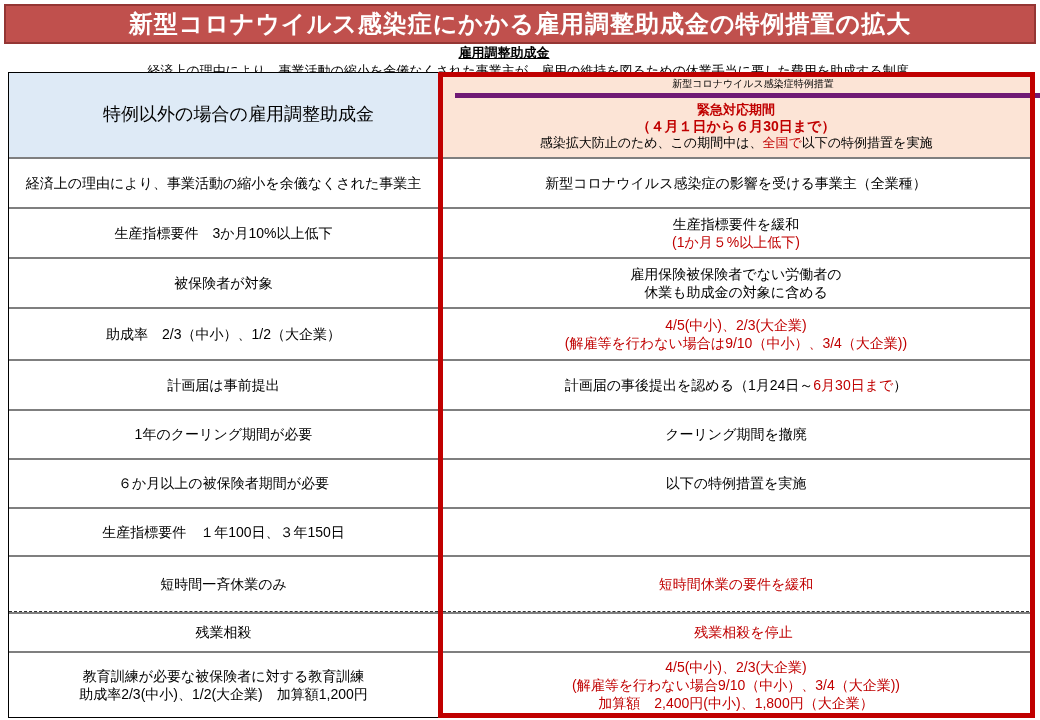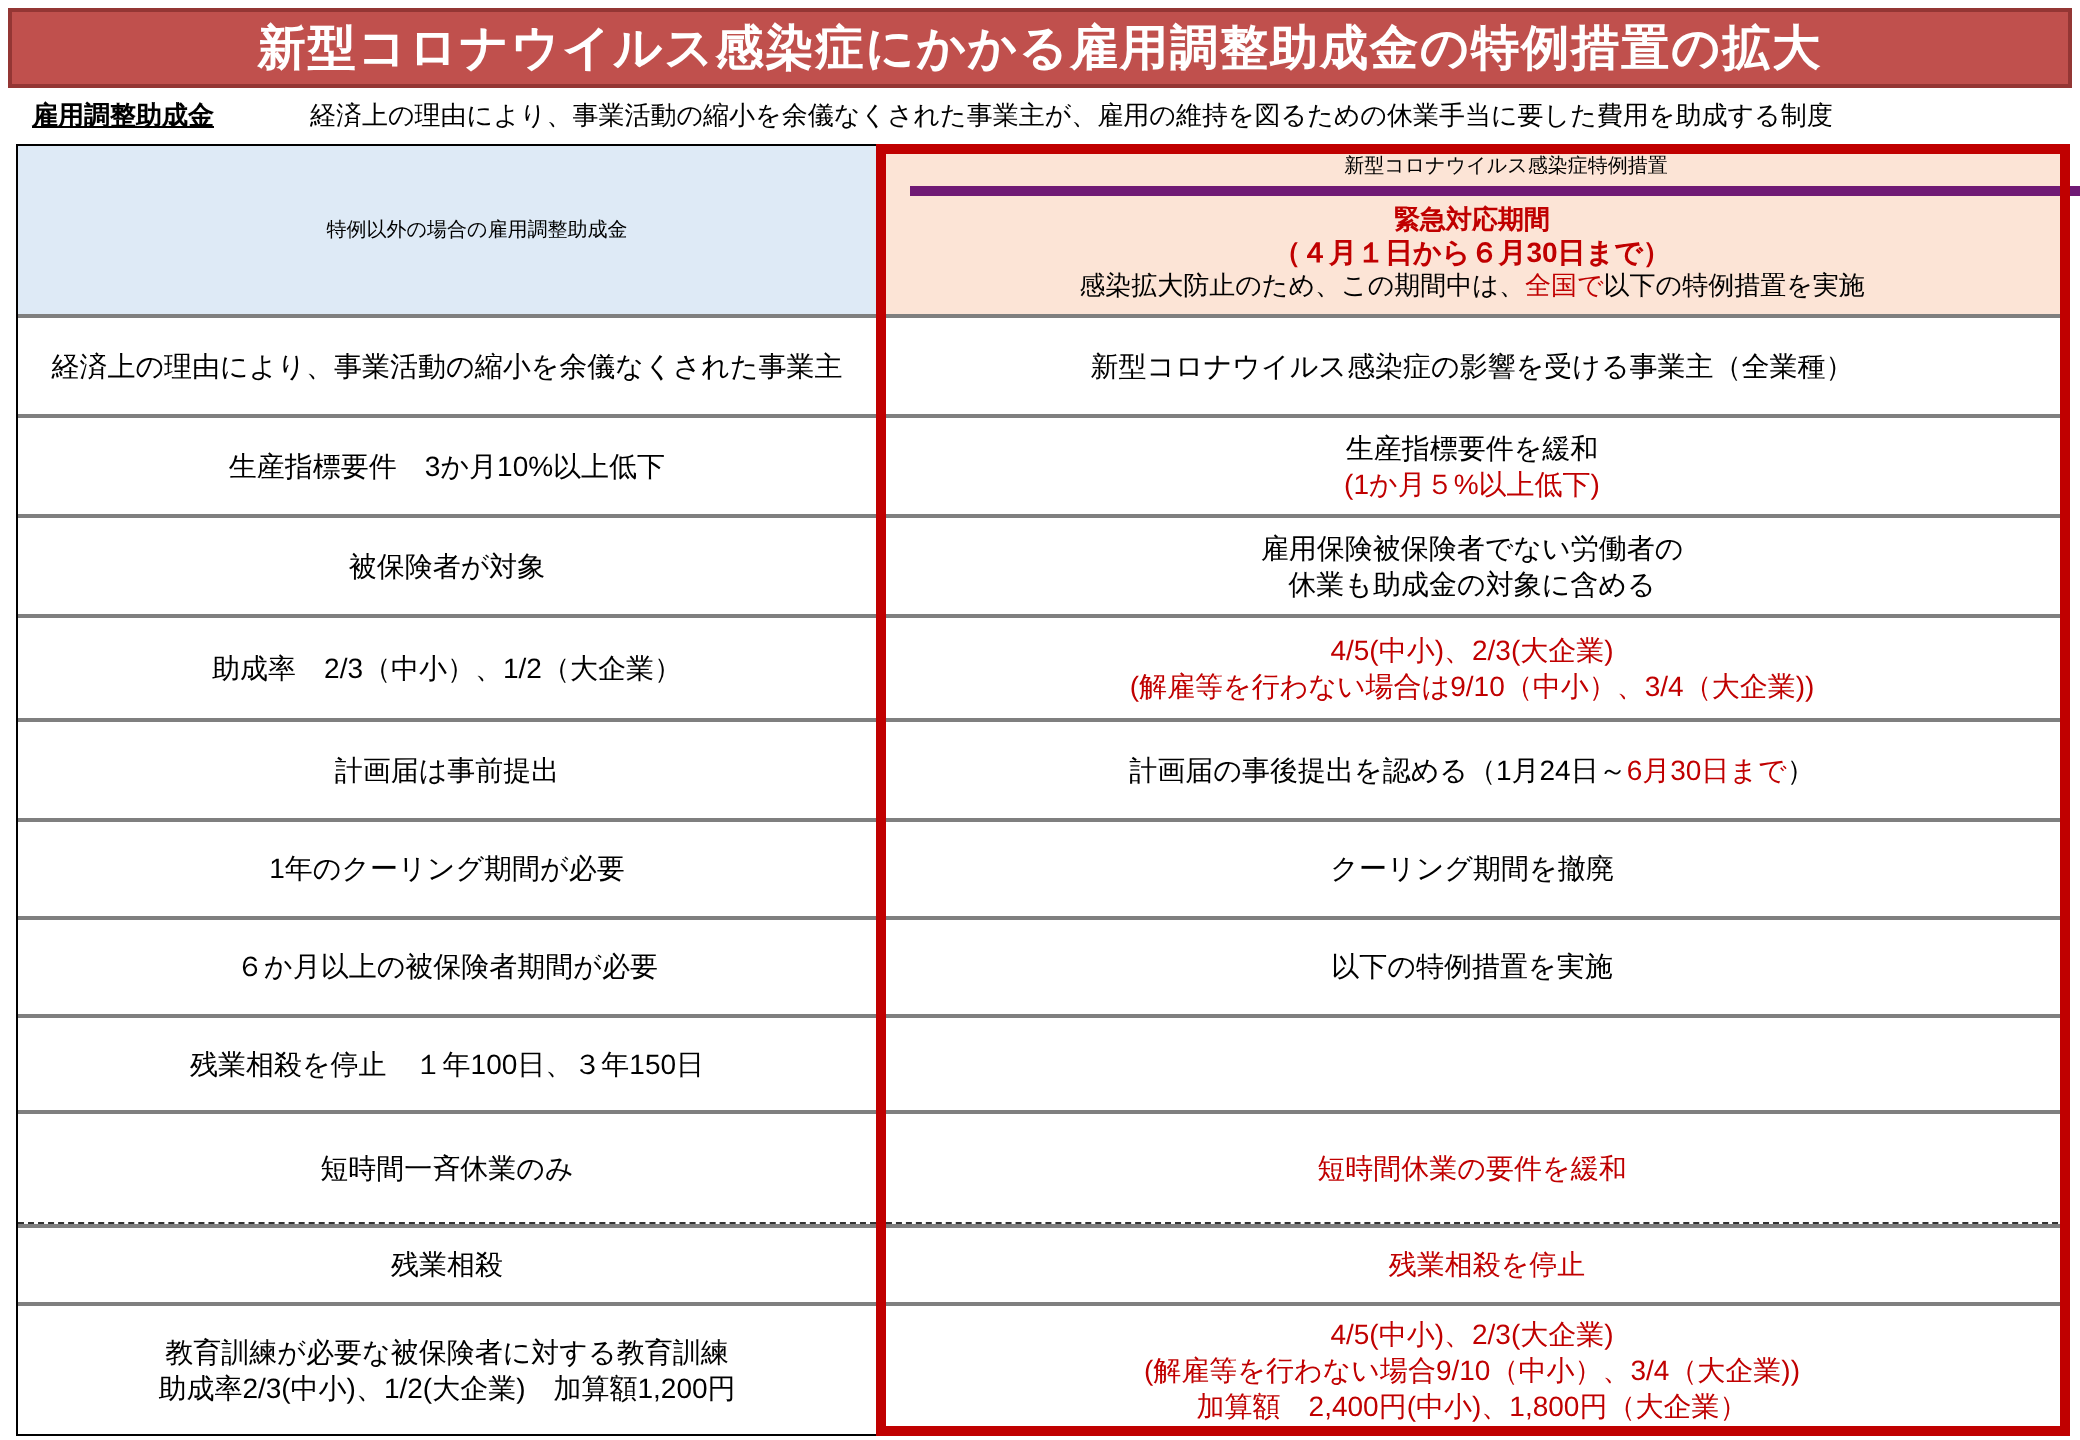--- a/index.html
+++ b/index.html
@@ -11,36 +11,36 @@
     font-family:"Liberation Sans","DejaVu Sans",sans-serif; color:#000; }
   .page{ position:relative; width:1040px; height:720px; }
 
   .title-bar{
     margin:4px 4px 0 4px; height:40px;
     background:var(--title-bg); border:2px solid var(--title-border);
     display:flex; align-items:center; justify-content:center;
   }
   .title-bar span{ color:#fff; font-weight:bold; font-size:24px; letter-spacing:1px; }
 
-  .subtitle{ height:28px; display:flex; align-items:center; padding-left:16px; font-size:13px; }
+  .subtitle{ height:28px; display:flex; align-items:center; padding-left:16px; font-size:13px;flex-direction:column; }
   .sub-term{ font-weight:bold; text-decoration:underline; margin-right:48px; }
   .sub-def{ }
 
   .table{ position:relative; margin:0 5px 0 8px; border:1px solid #000; background:#fff; }
   .red-frame{ position:absolute; top:-1px; bottom:-1px; left:429px; right:-1px;
     border:5px solid var(--red); pointer-events:none; z-index:5; }
 
   .row{ display:flex; width:100%; }
   .cell{ display:flex; flex-direction:column; align-items:center; justify-content:center;
     text-align:center; font-size:14px; line-height:1.3; padding:1px 6px; }
   .cell.left{ width:429px; flex:none; }
   .cell.right{ flex:1; }
 
   .header-row{ height:84px; }
-  .header-left{ background:var(--blue); font-size:10px;padding-left:36px; }
+  .header-left{ background:var(--blue); font-size:18px;padding-left:36px; }
   .header-right{ background:var(--peach); padding:0; justify-content:flex-start; }
   .hr-top{ width:100%; height:25px; border-bottom:5px solid #701a75;
     display:flex; align-items:center; justify-content:center; font-size:10px;margin-left:34px; }
   .hr-main{ width:100%; flex:1; display:flex; flex-direction:column;
     align-items:center; justify-content:center; }
   .hr-title{ color:var(--red); font-weight:bold; font-size:13px; line-height:1.1;font-family:Liberation Mono, monospace; }
   .hr-period{ color:var(--red); font-weight:bold; font-size:14px; line-height:1.2; }
   .hr-note{ font-size:13px; line-height:1.3; }
 
   #rows .row{ border-top:2px solid var(--sep); }
@@ -135,21 +135,21 @@
         <div class="row" style="height: 49px;">
           <div class="cell left">
             <div class="line"><span class="seg k">６か月以上の被保険者期間が必要</span></div>
           </div>
           <div class="cell right">
             <div class="line"><span class="seg k">以下の特例措置を実施</span></div>
           </div>
         </div>
         <div class="row" style="height: 48px;">
           <div class="cell left">
-            <div class="line"><span class="seg k">残業相殺を停止　１年100日、３年150日</span></div>
+            <div class="line"><span class="seg k">生産指標要件　１年100日、３年150日</span></div>
           </div>
         </div>
         <div class="row" style="height: 57px;">
           <div class="cell left split">
             <div class="sub dashed">
               <div class="line"><span class="seg k">短時間一斉休業のみ</span></div>
             </div>
           </div>
           <div class="cell right split">
             <div class="sub dashed">

